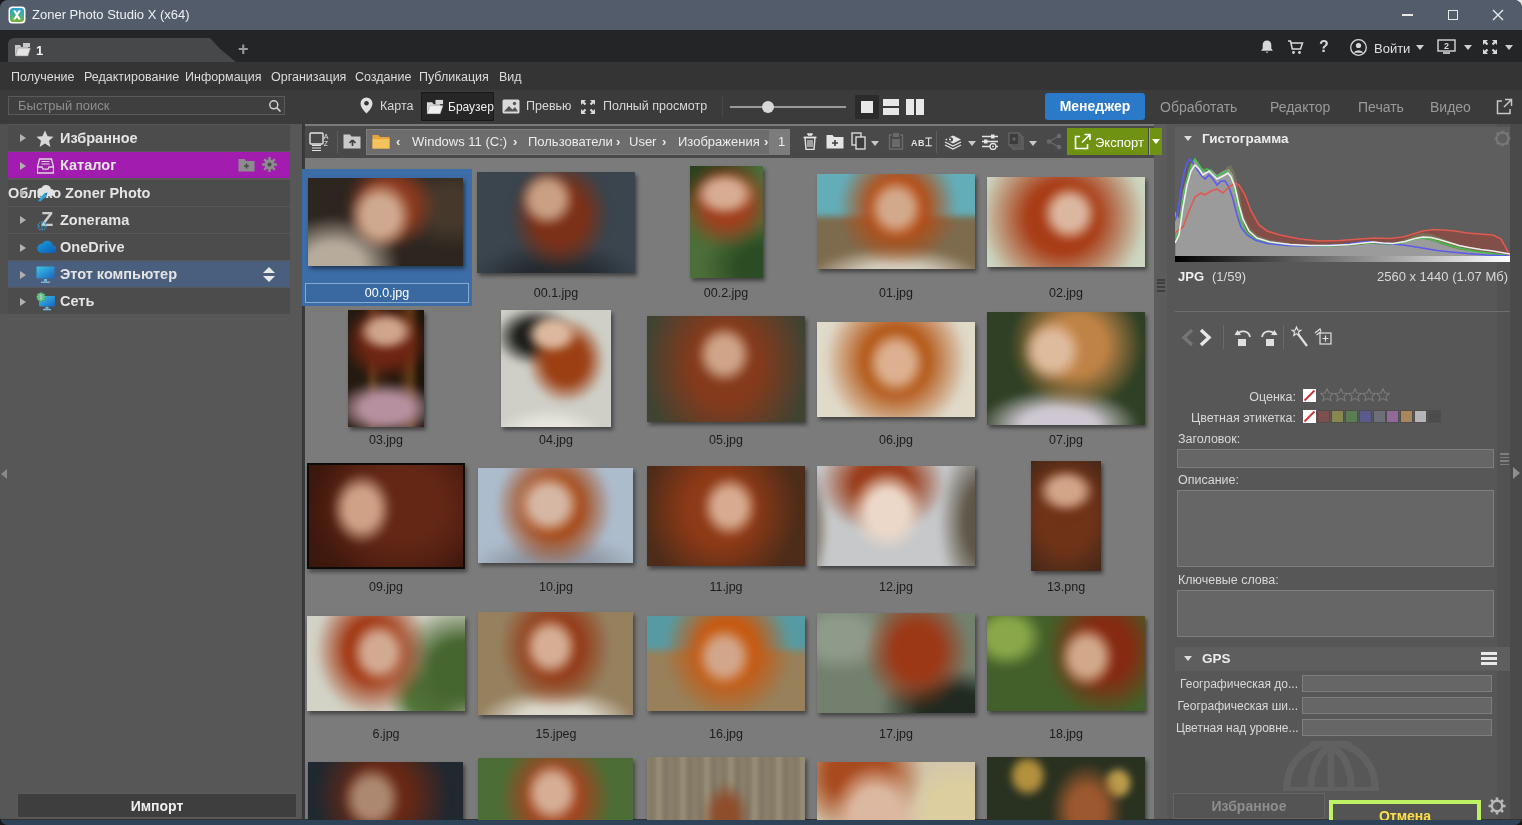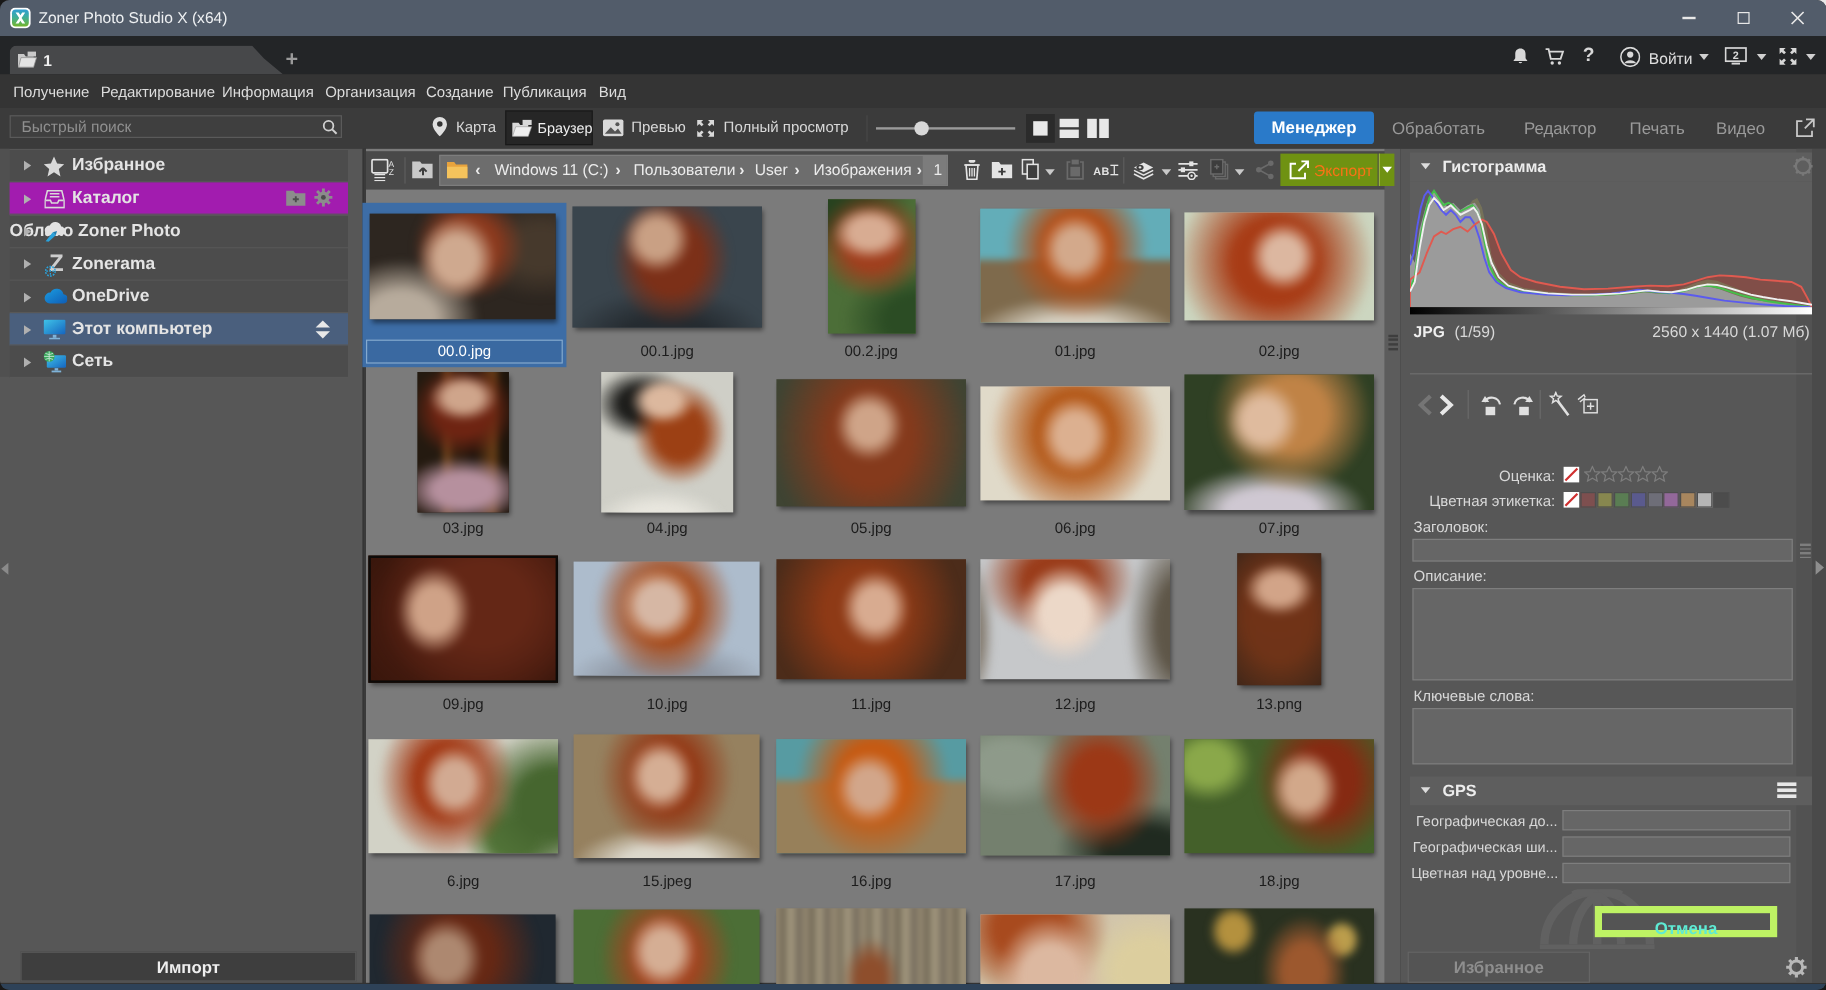--- a/index.html
+++ b/index.html
@@ -302,21 +302,21 @@
       </g>
       <path d="M3 8.5 L13 3 M3 8.5 L13 14" stroke="#6a6a6a" stroke-width="1.3"></path>
     </svg>
     <div class="abs" style="left:1067px;top:128px;width:81px;height:27px;background:#6f9212;z-index:6"></div>
     <div class="abs" style="left:1149px;top:128px;width:13px;height:27px;background:#6f9212;border-left:1px solid #97b53a;z-index:6"></div>
     <div class="abs" style="left:1152px;top:139px;width:0;height:0;border-left:4px solid transparent;border-right:4px solid transparent;border-top:5px solid #fff;z-index:7"></div>
     <svg class="abs" style="left:1074px;top:133px;z-index:7" width="18" height="17" viewBox="0 0 18 17">
       <path d="M6 3.5 H1.5 V15.5 H13.5 V11" fill="none" stroke="#fff" stroke-width="1.6"></path>
       <path d="M8 9.5 L15.5 2 M10.5 1.5 h5.5 V7" fill="none" stroke="#fff" stroke-width="1.6"></path>
     </svg>
-    <div class="abs" style="left:1095px;top:135px;color:#f97316;font-size:13px;z-index:7">Экспорт</div>
+    <div class="abs" style="left:1095px;top:135px;color:#ffffff;font-size:13px;z-index:7">Экспорт</div>
     <div class="abs" style="left:1154px;top:124px;width:13px;height:695px;background:#5c5c5c"></div>
     <div class="abs" style="left:1157px;top:279px;width:8px;height:1.5px;background:#3e3e3e"></div>
     <div class="abs" style="left:1157px;top:282px;width:8px;height:1.5px;background:#3e3e3e"></div>
     <div class="abs" style="left:1157px;top:286px;width:8px;height:1.5px;background:#3e3e3e"></div>
     <div class="abs" style="left:1157px;top:290px;width:8px;height:1.5px;background:#3e3e3e"></div>
     <div class="abs" style="left:302px;top:169px;width:170px;height:137px;background:#3d6da6"></div>
     <div class="abs" style="left:305px;top:283px;width:164px;height:20px;background:#3a69a1;border:1px solid #85aacf"></div>
     <div class="abs" style="left:305px;top:286px;width:164px;color:#fff;font-size:12.5px;text-align:center">00.0.jpg</div>
     <div class="th" style="left:308px;top:178px;width:155px;height:88px;background-color:#2d2620;overflow:hidden">
       <i style="position:absolute;left:-8px;top:-8px;right:-8px;bottom:-8px;background:radial-gradient(28% 50% at 47% 44%, #cfa98f 0%, #cfa98f 35%, transparent 68%),radial-gradient(40% 64% at 53% 34%, #8c3a1e 0%, #8c3a1e 35%, transparent 68%),radial-gradient(48% 60% at 20% 92%, #b7ab9c 0%, #b7ab9c 35%, transparent 80%),radial-gradient(40% 48% at 88% 36%, #46392c 0%, #46392c 35%, transparent 85%);filter:blur(3px)"></i>
@@ -523,20 +523,20 @@
     <svg class="abs" style="left:1283px;top:741px" width="96" height="50" viewBox="0 0 96 50">
       <g fill="none" stroke="#616161" stroke-width="7">
         <path d="M4 46 a44 44 0 0 1 88 0"></path>
         <path d="M28 46 a30 44 0 0 1 40 -41"></path>
         <path d="M68 46 a30 44 0 0 0 -40 -41"></path>
         <path d="M48 3 v43"></path>
       </g>
       <path d="M0 48 h96" stroke="#616161" stroke-width="4"></path>
     </svg>
     <div class="abs" style="left:1173px;top:793px;width:152px;height:26px;background:#545454;border:1px solid #656565;color:#8e8e8e;font-weight:bold;font-size:14px;text-align:center;line-height:25px">Избранное</div>
-    <div class="abs" style="left:1329px;top:755px;width:152px;height:26px;background:#545454;border:6px solid #bef264;color:#5eead4;font-weight:bold;font-size:14px;text-align:center;line-height:25px">Отмена</div>
+    <div class="abs" style="left:1329px;top:800px;width:152px;height:26px;background:#545454;border:4px solid #bef264;color:#fde047;font-weight:bold;font-size:14px;text-align:center;line-height:25px">Отмена</div>
     <svg class="abs" style="left:1488px;top:797px" width="18" height="18" viewBox="0 0 18 18">
       <circle cx="9" cy="9" r="5.2" fill="none" stroke="#b8b8b8" stroke-width="2.4"></circle>
       <g stroke="#b8b8b8" stroke-width="2.6">
         <path d="M9 0.5 v3.2 M9 14.3 v3.2 M0.5 9 h3.2 M14.3 9 h3.2 M3 3 l2.3 2.3 M12.7 12.7 l2.3 2.3 M15 3 l-2.3 2.3 M5.3 12.7 L3 15"></path>
       </g>
     </svg>
     <div class="abs" style="left:0;top:820px;width:1522px;height:5px;background:#2e4258"></div>
 </div>
 </body></html>

